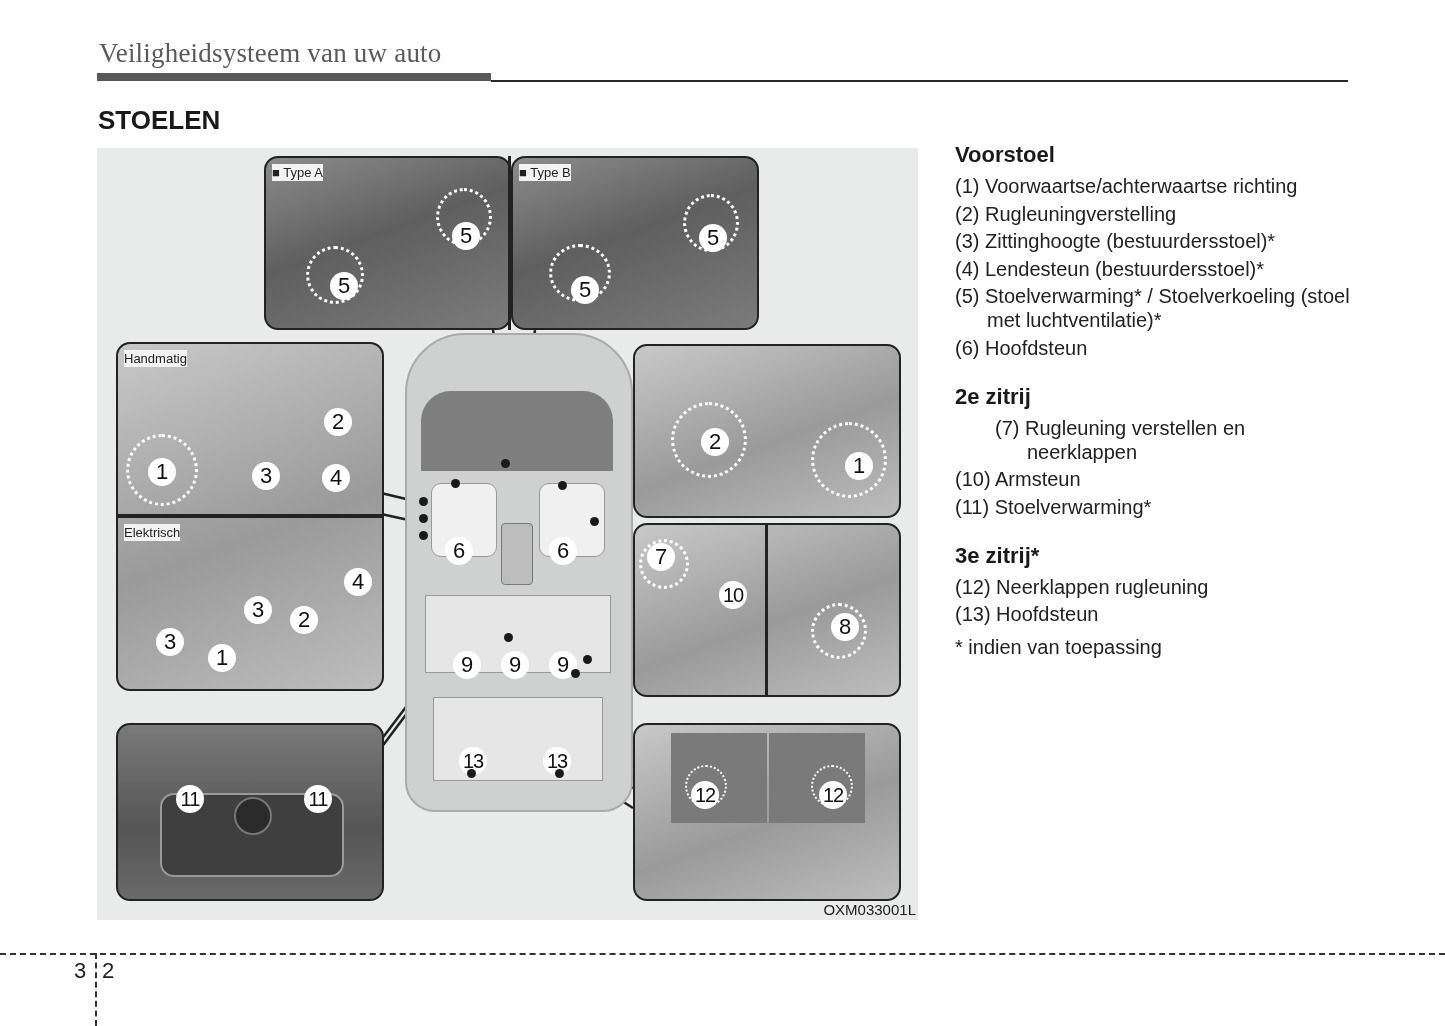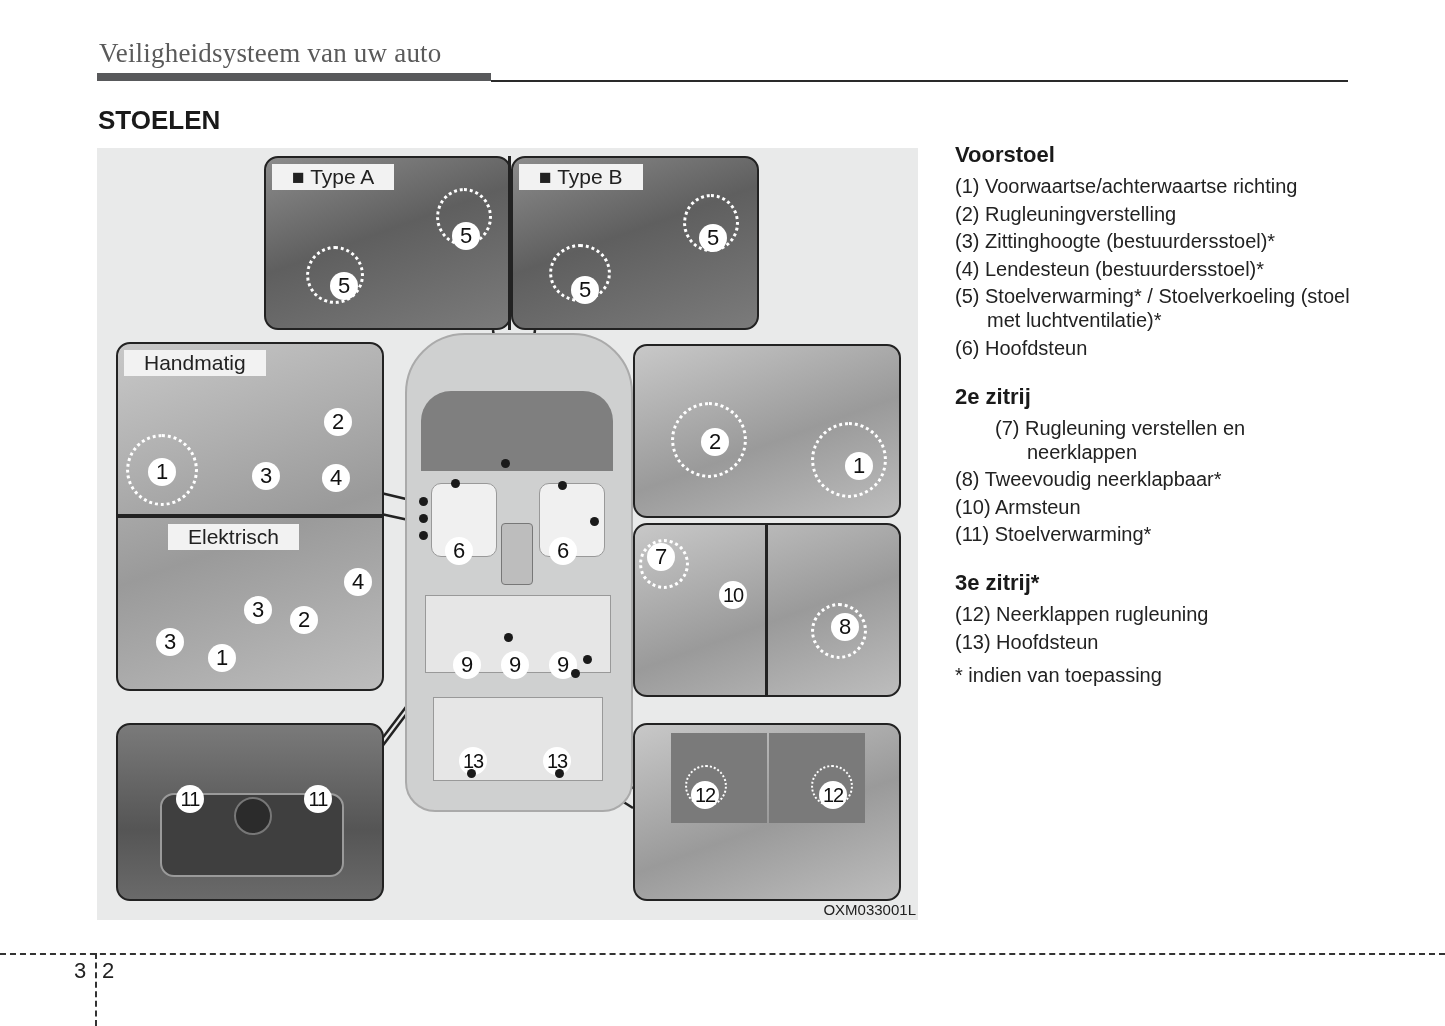--- a/index.html
+++ b/index.html
@@ -10,22 +10,22 @@
   .hdr-bar { position:absolute; left:97px; top:73px; width:394px; height:8px; background:#58595b; }
   .hdr-line { position:absolute; left:491px; top:80px; width:857px; height:2px; background:#2a2a2a; }
   .sec-title { position:absolute; left:98px; top:105px; font-size:26px; font-weight:bold; color:#1a1a1a; }
 
   .figure { position:absolute; left:97px; top:148px; width:821px; height:772px; background:#e9eaea; }
   .fig-code { position:absolute; right:2px; bottom:2px; font-size:15px; color:#222;text-align:right; }
 
   .panel { position:absolute; border:2.5px solid #222; border-radius:14px; overflow:hidden;
            background:linear-gradient(160deg,#8c8c8c 0%,#5f5f5f 45%,#7b7b7b 100%); }
   .panel.light { background:linear-gradient(160deg,#c8c8c8 0%,#9a9a9a 55%,#bdbdbd 100%); }
-  .panel-label { position:absolute; left:6px; top:6px; background:#f2f2f2; font-size:21px;
-                 padding:1px 20px; color:#222; }
+  .panel-label { position:absolute; left:6px; top:6px; background:#f2f2f2; font-size:13px;
+                 padding:1px 0; color:#222; }
   .divider-v { position:absolute; top:0; bottom:0; width:3px; background:#222; }
   .divider-h { position:absolute; left:0; right:0; height:4px; background:#222; }
 
   .callout { position:absolute; width:28px; height:28px; border-radius:50%; background:#ffffff;
              color:#111; font-size:22px; line-height:28px; text-align:center; font-family:"Liberation Sans", sans-serif; }
   .callout.sm { font-size:20px; letter-spacing:-1px; }
   .ring { position:absolute; border:3px dotted #ffffff; border-radius:50%; }
   .dot { position:absolute; width:9px; height:9px; border-radius:50%; background:#1a1a1a; }
 
   .car { position:absolute; left:300px; top:185px; width:240px; height:480px; }
@@ -86,21 +86,21 @@
   </div>
 
   <div class="panel light" style="left:19px;top:194px;width:264px;height:345px;">
     <span class="panel-label">Handmatig</span>
     <div class="ring" style="left:8px;top:90px;width:66px;height:66px;"></div>
     <div class="callout" style="left:30px;top:114px;">1</div>
     <div class="callout" style="left:206px;top:64px;">2</div>
     <div class="callout" style="left:134px;top:118px;">3</div>
     <div class="callout" style="left:204px;top:120px;">4</div>
     <div class="divider-h" style="top:170px;"></div>
-    <span class="panel-label" style="top:180px;margin-left:44px;">Elektrisch</span>
+    <span class="panel-label" style="top:180px;">Elektrisch</span>
     <div class="callout" style="left:126px;top:252px;">3</div>
     <div class="callout" style="left:38px;top:284px;">3</div>
     <div class="callout" style="left:90px;top:300px;">1</div>
     <div class="callout" style="left:172px;top:262px;">2</div>
     <div class="callout" style="left:226px;top:224px;">4</div>
   </div>
 
   <div class="panel light" style="left:536px;top:196px;width:264px;height:170px;">
     <div class="ring" style="left:36px;top:56px;width:70px;height:70px;"></div>
     <div class="ring" style="left:176px;top:76px;width:70px;height:70px;"></div>
@@ -171,21 +171,20 @@
     <div class="item">(1) Voorwaartse/achterwaartse richting</div>
     <div class="item">(2) Rugleuningverstelling</div>
     <div class="item">(3) Zittinghoogte (bestuurdersstoel)*</div>
     <div class="item">(4) Lendesteun (bestuurdersstoel)*</div>
     <div class="item" style="width:370px;">(5) Stoelverwarming* / Stoelverkoeling (stoel met luchtventilatie)*</div>
     <div class="item">(6) Hoofdsteun</div>
   </div>
   <div class="group">
     <div class="group-title">2e zitrij</div>
     <div class="item" style="width:310px;margin-left:40px;">(7) Rugleuning verstellen en neerklappen</div>
-    <div class="item">(8) Tweevoudig neerklapbaar*</div>
     <div class="item">(10) Armsteun</div>
     <div class="item">(11) Stoelverwarming*</div>
   </div>
   <div class="group" style="margin-bottom:0;">
     <div class="group-title">3e zitrij*</div>
     <div class="item">(12) Neerklappen rugleuning</div>
     <div class="item">(13) Hoofdsteun</div>
   </div>
   <div class="footnote">* indien van toepassing</div>
 </div>

